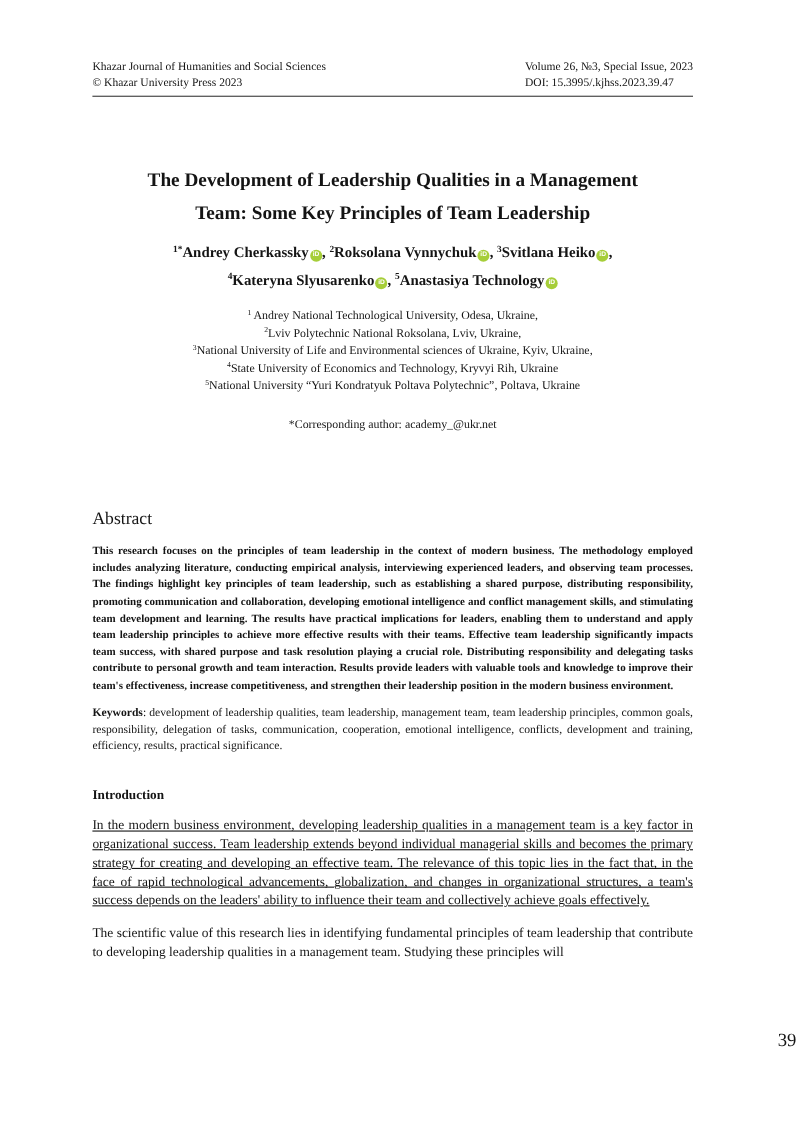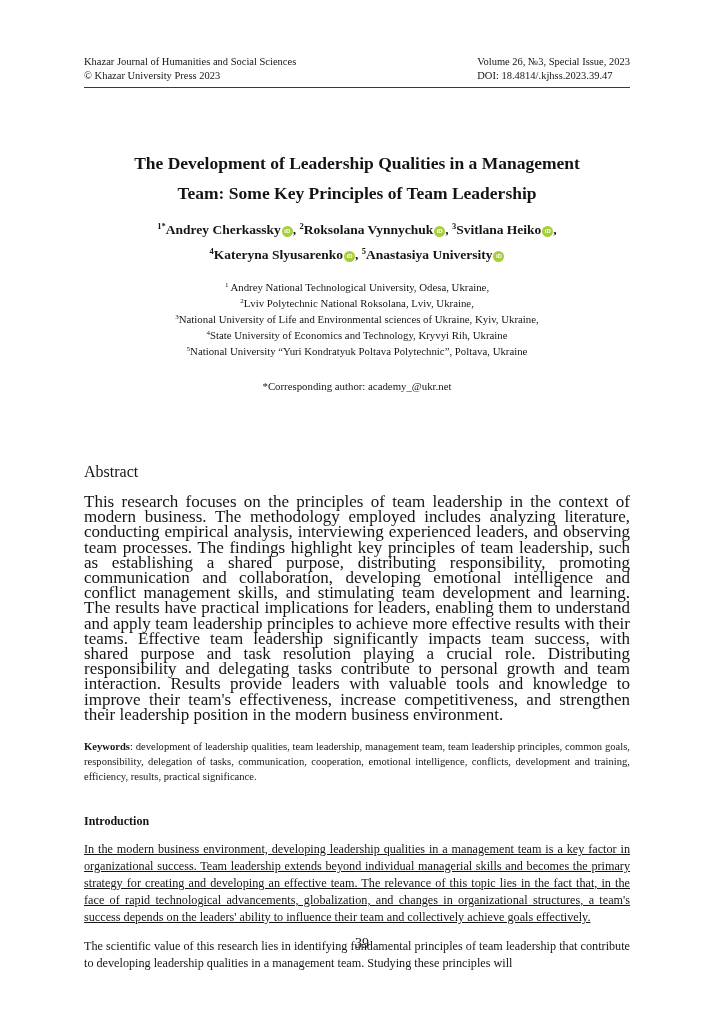--- a/index.html
+++ b/index.html
@@ -86,23 +86,24 @@
     text-align: center;
   }
   
   .abstract-heading {
     margin-top: 71px;
     font-size: 16px;
     font-weight: normal;
   }
   .abstract-body {
     margin-top: 13px;
-    font-size: 17px;
+    font-size: 10px;
     line-height: 15.2px;
     text-align: justify;
+    font-weight: bold;
   }
   .keywords {
     margin-top: 10px;
     font-size: 10.6px;
     line-height: 15.2px;
     text-align: justify;
   }
   .keywords .kw-label { font-weight: bold; }
   
   .intro-heading {
@@ -122,49 +123,49 @@
     font-size: 12.2px;
     line-height: 17px;
     text-align: justify;
   }
   
   .page-number {
     position: absolute;
     top: 936px;
     left: 0;
     width: 100%;
-    text-align: center;
-    font-size: 14px;
+    text-align: right;
+    font-size: 17px;
   }
 </style>
 </head>
 <body>
 
 <div class="page">
 
   <div class="jheader">
     <div class="left">
       <div>Khazar Journal of Humanities and Social Sciences</div>
       <div>© Khazar University Press 2023</div>
     </div>
     <div class="right">
       <div>Volume 26, №3, Special Issue, 2023</div>
-      <div>DOI: 18.4814/.kjhss.2023.39.47</div>
+      <div>DOI: 15.3995/.kjhss.2023.39.47</div>
     </div>
   </div>
   <hr class="header-rule">
 
   <h1 class="title">
     <span>The Development of Leadership Qualities in a Management</span><br>
     <span>Team: Some Key Principles of Team Leadership</span>
   </h1>
 
   <div class="authors">
     <span><sup>1*</sup><span>Andrey Cherkassky</span><span class="orcid">iD</span><span>, </span></span><span><sup>2</sup><span>Roksolana Vynnychuk</span><span class="orcid">iD</span><span>, </span></span><span><sup>3</sup><span>Svitlana Heiko</span><span class="orcid">iD</span><span>,</span></span><br>
-    <span><sup>4</sup><span>Kateryna Slyusarenko</span><span class="orcid">iD</span><span>, </span></span><span><sup>5</sup><span>Anastasiya University</span><span class="orcid">iD</span></span>
+    <span><sup>4</sup><span>Kateryna Slyusarenko</span><span class="orcid">iD</span><span>, </span></span><span><sup>5</sup><span>Anastasiya Technology</span><span class="orcid">iD</span></span>
   </div>
 
   <div class="affiliations">
     <div><sup>1</sup><span> Andrey National Technological University, Odesa, Ukraine,</span></div>
     <div><sup>2</sup><span>Lviv Polytechnic National Roksolana, Lviv, Ukraine,</span></div>
     <div><sup>3</sup><span>National University of Life and Environmental sciences of Ukraine, Kyiv, Ukraine,</span></div>
     <div><sup>4</sup><span>State University of Economics and Technology, Kryvyi Rih, Ukraine</span></div>
     <div><sup>5</sup><span>National University “Yuri Kondratyuk Poltava Polytechnic”, Poltava, Ukraine</span></div>
   </div>
 

